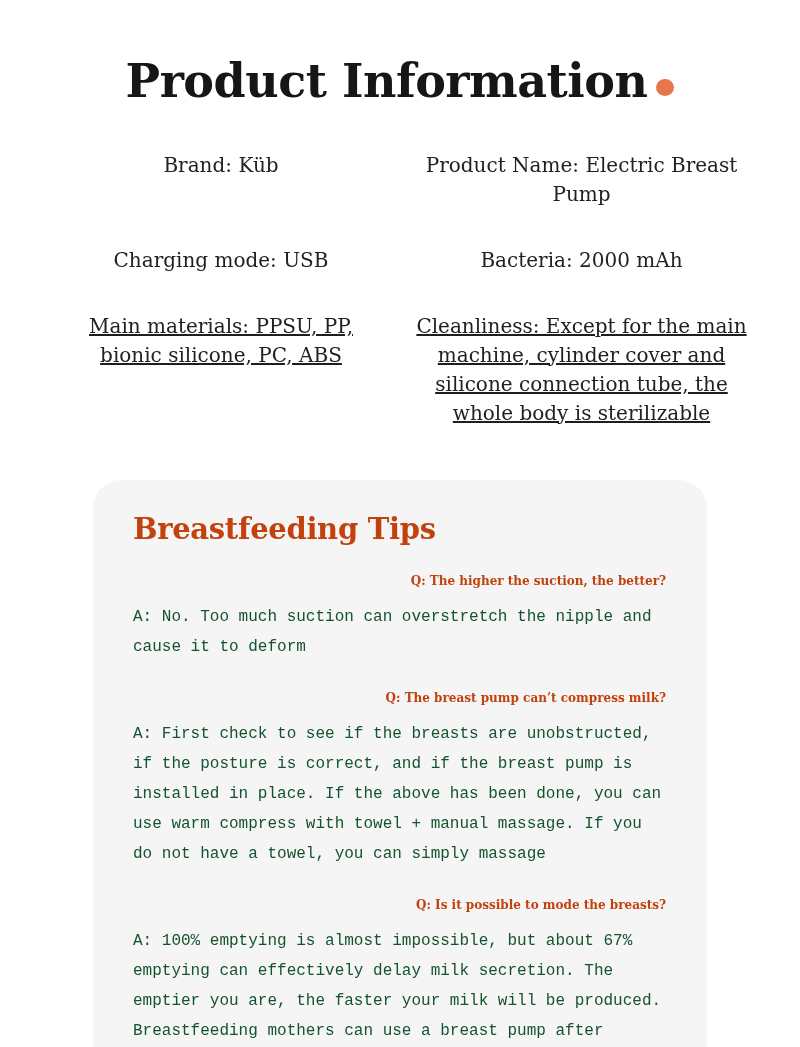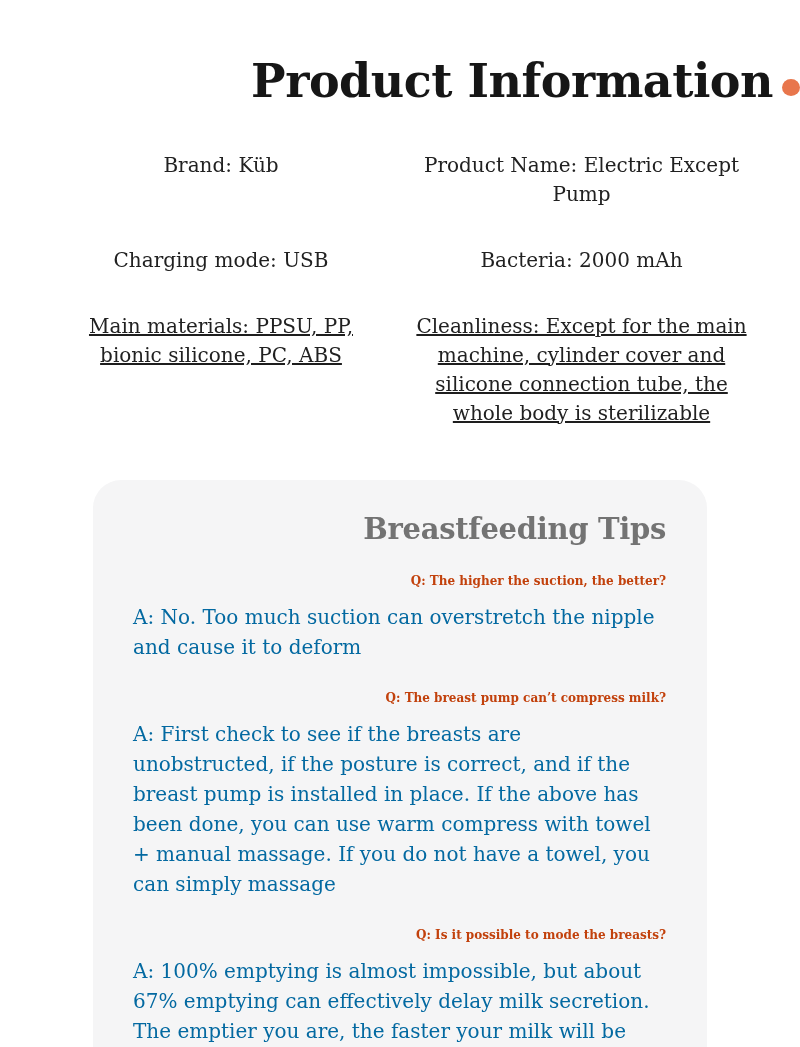--- a/index.html
+++ b/index.html
@@ -7,21 +7,21 @@
   body {
     width: 800px;
     height: 1047px;
     margin: 0 auto;
     font-family: "DejaVu Serif", "Liberation Serif", serif;
     color: #1e1e1e;
     overflow: hidden;
   }
   .page-title {
     margin-top: 56px;
-    text-align: right;
+    text-align: center;
     font-size: 46px;
     font-weight: bold;
     letter-spacing: -0.5px;
     line-height: 1.1;
     color: #161616;
     white-space: nowrap;
   }
   .accent-dot {
     display: inline-block;
     width: 18px;
@@ -49,52 +49,53 @@
   }
   .spec-cell.left { max-width: 296px; }
   .tips-card {
     width: 614px;
     margin: 52px auto 0;
     background: #f5f5f6;
     border-radius: 28px;
     padding: 32px 41px 34px 40px;
   }
   .tips-title {
-    text-align: right;
+    text-align: left;
     font-size: 29px;
     font-weight: bold;
-    color: #737373;
+    color: #c2410c;
     margin-bottom: 22px;
     letter-spacing: -0.3px;
   }
   .qa-block { margin-bottom: 23px; }
   .qa-block:last-child { margin-bottom: 0; }
   .qa-question {
     font-size: 12px;
     font-weight: bold;
     line-height: 27px;
     margin-bottom: 7px;
     color: #c2410c;
     text-align: right;
   }
   .qa-answer {
-    font-size: 20px;
+    font-size: 16px;
     line-height: 30px;
-    color: #0369a1;
+    color: #14532d;
+    font-family: Liberation Mono, monospace;
   }
 </style>
 </head>
 <body>
 
 <h1 class="page-title"><span>Product Information</span><span class="accent-dot" style="background: rgb(232, 118, 76);"></span></h1>
 
 <section class="specs">
   <div class="spec-row">
     <div class="spec-cell left">Brand: Küb</div>
-    <div class="spec-cell right">Product Name: Electric Except Pump</div>
+    <div class="spec-cell right">Product Name: Electric Breast Pump</div>
   </div>
   <div class="spec-row">
     <div class="spec-cell left">Charging mode: USB</div>
     <div class="spec-cell right">Bacteria: 2000 mAh</div>
   </div>
   <div class="spec-row">
     <div class="spec-cell left">Main materials: PPSU, PP, bionic silicone, PC, ABS</div>
     <div class="spec-cell right">Cleanliness: Except for the main machine, cylinder cover and silicone connection tube, the whole body is sterilizable</div>
   </div>
 </section>

